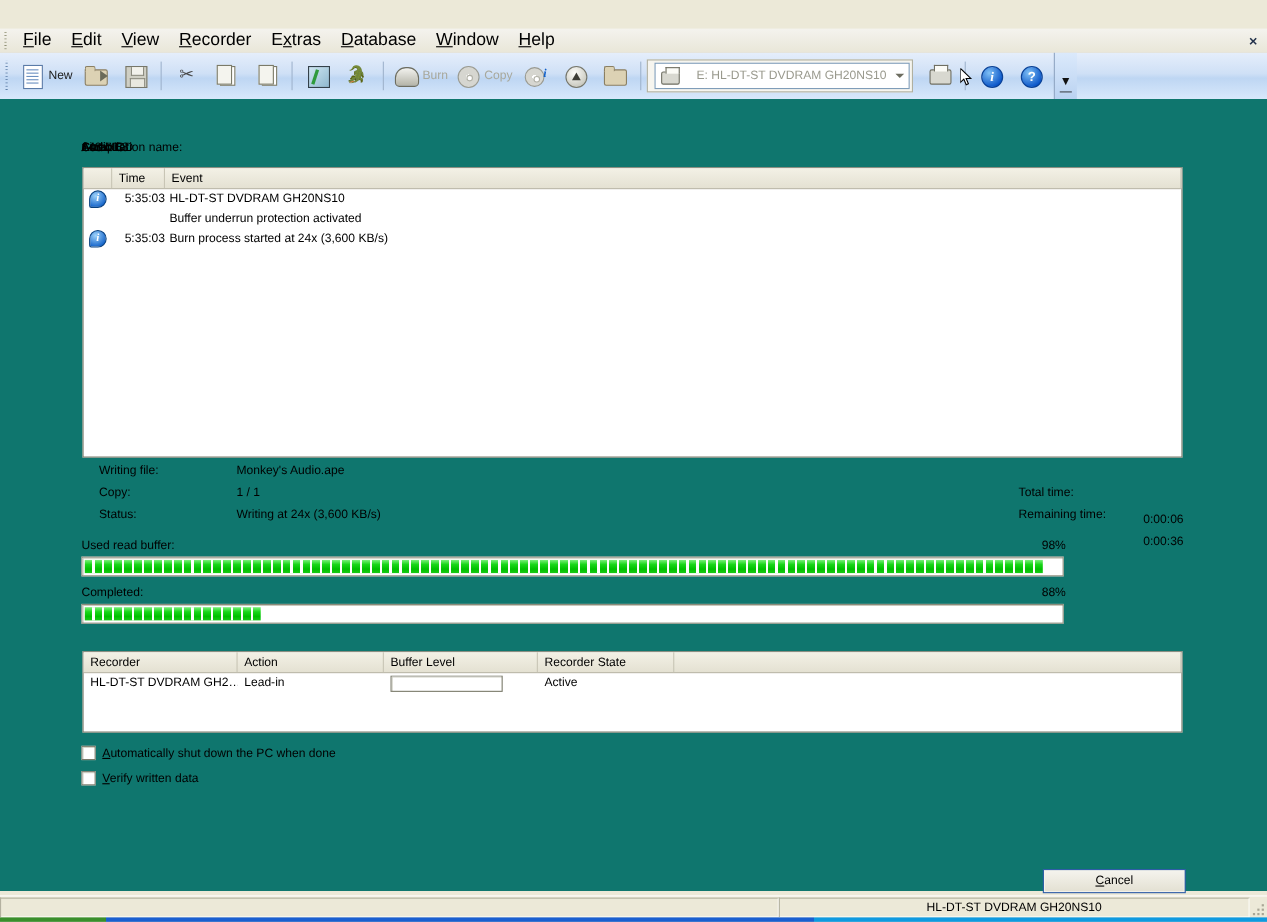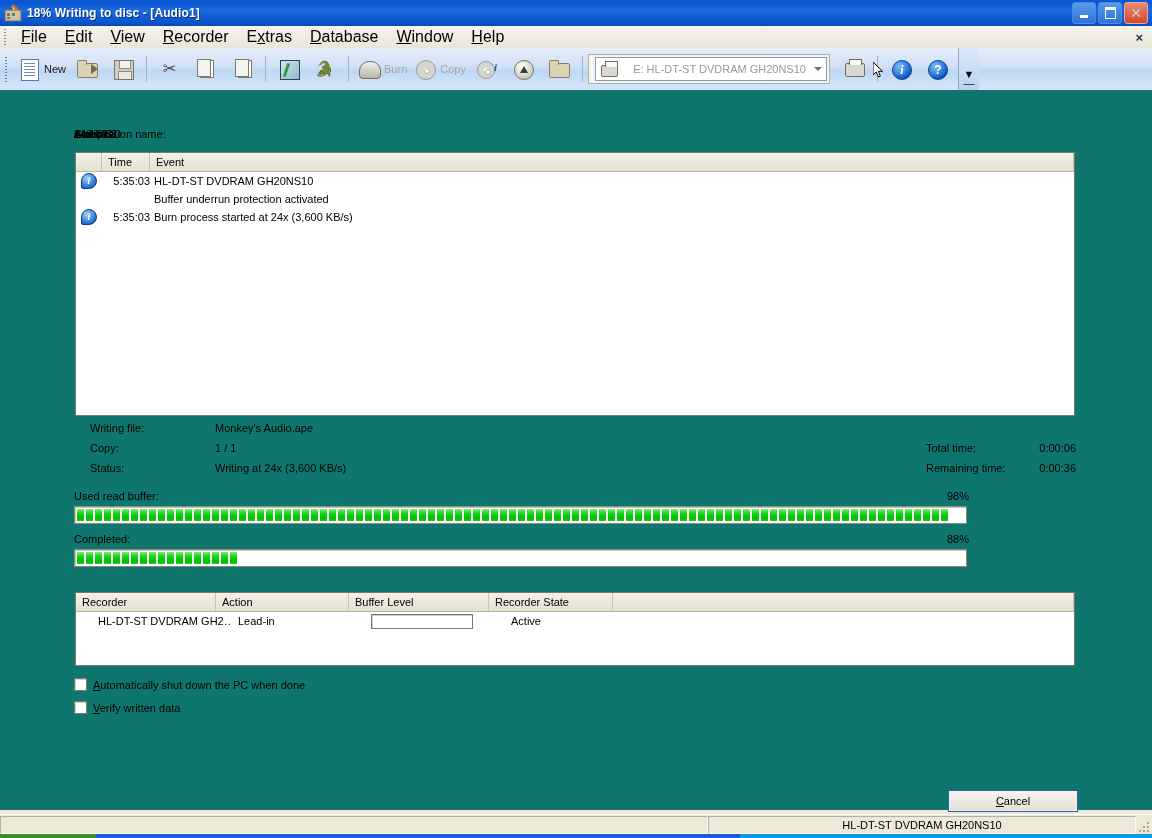--- a/index.html
+++ b/index.html
@@ -124,42 +124,42 @@
     color:#fff;font-family:"Liberation Serif",serif;font-style:italic;font-weight:bold;font-size:10px;
     text-align:center;line-height:13px;}
   .ev-time{width:48px;text-align:right;}
   .ev-text{padding-left:4px;}
 
   .status-lines{position:absolute;left:74px;top:332px;width:1002px;font-size:11px;}
   .sl{position:relative;height:20px;}
   .sl .lab{position:absolute;left:16px;}
   .sl .val{position:absolute;left:141px;}
   .sl .rlab{position:absolute;left:852px;}
-  .sl .rval{position:absolute;right:0;}
+  .sl .rval{position:absolute;right:0;margin-top:24px;}
 
   .pbblock{position:absolute;left:74px;top:400px;width:1002px;}
   .pb-lab{position:relative;height:16px;font-size:11px;}
   .pb-lab .pct{position:absolute;right:107px;}
   .pb-outer{width:893px;height:18px;background:#fff;border:1px solid #8a8a7a;box-sizing:border-box;
     box-shadow:inset 1px 1px 0 #c9c9bd;padding:2px;}
   .pb-fill{height:12px;
     background-image:linear-gradient(to bottom,#7bf07b 0%,#19d619 35%,#00c000 70%,#16cc16 100%);
     background-repeat:no-repeat;position:relative;}
   .pb-fill:after{content:"";position:absolute;inset:0;
     background-image:repeating-linear-gradient(to right,rgba(255,255,255,0) 0 7px,#ffffff 7px 9px);}
 
   .ultra{position:absolute;left:977px;top:524px;width:98px;height:44px;color:#000;}
   .ultra .l1,.ultra .l2{font-family:"DejaVu Sans",sans-serif;font-weight:bold;font-size:21px;line-height:21px;letter-spacing:-1px;}
   .ultra .l1{text-align:right;}
   .ultra .l2{text-align:left;}
 
   .rectable{position:absolute;left:75px;top:502px;width:998px;height:72px;background:#fff;border:1px solid #7a7a6a;}
   .rt-head{height:18px;background:linear-gradient(to bottom,#f3f1e6,#e4e1d2);border-bottom:1px solid #b8b5a5;display:flex;}
   .rt-col{font-size:11px;padding-left:6px;height:18px;line-height:18px;border-right:1px solid #c8c5b5;box-sizing:border-box;}
-  .rt-row{height:18px;display:flex;align-items:center;font-size:11px;padding-left:16px;}
+  .rt-row{height:18px;display:flex;align-items:center;font-size:11px;}
   .rt-cell{padding-left:6px;box-sizing:border-box;overflow:hidden;white-space:nowrap;}
   .buflevel{width:100px;height:13px;background:#fff;border:1px solid #7a7a6a;box-shadow:inset 1px 1px 0 #cfcfc3;}
 
   .chk-row{position:absolute;left:74px;font-size:11px;display:flex;align-items:center;gap:6px;}
   .chk{width:11px;height:11px;background:#fff;border:1px solid #7a7a6a;box-shadow:inset 1px 1px 0 #d5d5c8;}
 
   .cancel-btn{position:absolute;left:948px;top:700px;width:128px;height:20px;
     background:linear-gradient(to bottom,#f5f4ee,#e3e0d2);border:1px solid #2f5da8;
     display:flex;align-items:center;justify-content:center;font-size:11px;
     box-shadow:inset 0 0 0 1px #f2f1ea;}
@@ -172,44 +172,20 @@
   .sb-grip{position:absolute;right:2px;bottom:2px;width:12px;height:12px;}
 
   .taskbar{position:absolute;left:0;top:834px;width:1152px;height:4px;
     background:linear-gradient(to right,#3a8f2c 0 96px,#1a5fd0 96px 740px,#0f9ae0 740px 1152px);}
 </style>
 </head>
 <body>
 
 <div class="app">
 
-  <div class="titlebar">
-    <div class="tb-icon">
-      <svg width="18" height="18" viewBox="0 0 18 18">
-        <rect x="1" y="6" width="16" height="11" fill="#c9c5a8" stroke="#6d6a50"></rect>
-        <rect x="3" y="9" width="3" height="3" fill="#7a7660"></rect>
-        <rect x="8" y="9" width="3" height="3" fill="#7a7660"></rect>
-        <rect x="3" y="13" width="3" height="2" fill="#7a7660"></rect>
-        <path d="M11 6 C11 3 8 3 8 0 C12 2 15 4 14 6 Z" fill="#e8621a"></path>
-        <path d="M9 6 C9 4 7.5 4 7.5 2 C10 3.5 11 4.8 10.5 6 Z" fill="#ffd23a"></path>
-      </svg>
-    </div>
-    <div class="tb-title">18% Writing to disc - [Audio1]</div>
-    <div class="tb-btns">
-      <div class="tb-btn">
-          <div class="glyph-min"></div>
-        </div>
-      <div class="tb-btn">
-          <div class="glyph-max"></div>
-        </div>
-      <div class="tb-btn close">
-          <div class="glyph-x">✕</div>
-        </div>
-    </div>
-  </div>
 
   <div class="menubar">
     <div class="grip"></div>
     <div class="menuitem"><u>F</u>ile</div>
     <div class="menuitem"><u>E</u>dit</div>
     <div class="menuitem"><u>V</u>iew</div>
     <div class="menuitem"><u>R</u>ecorder</div>
     <div class="menuitem">E<u>x</u>tras</div>
     <div class="menuitem"><u>D</u>atabase</div>
     <div class="menuitem"><u>W</u>indow</div>

